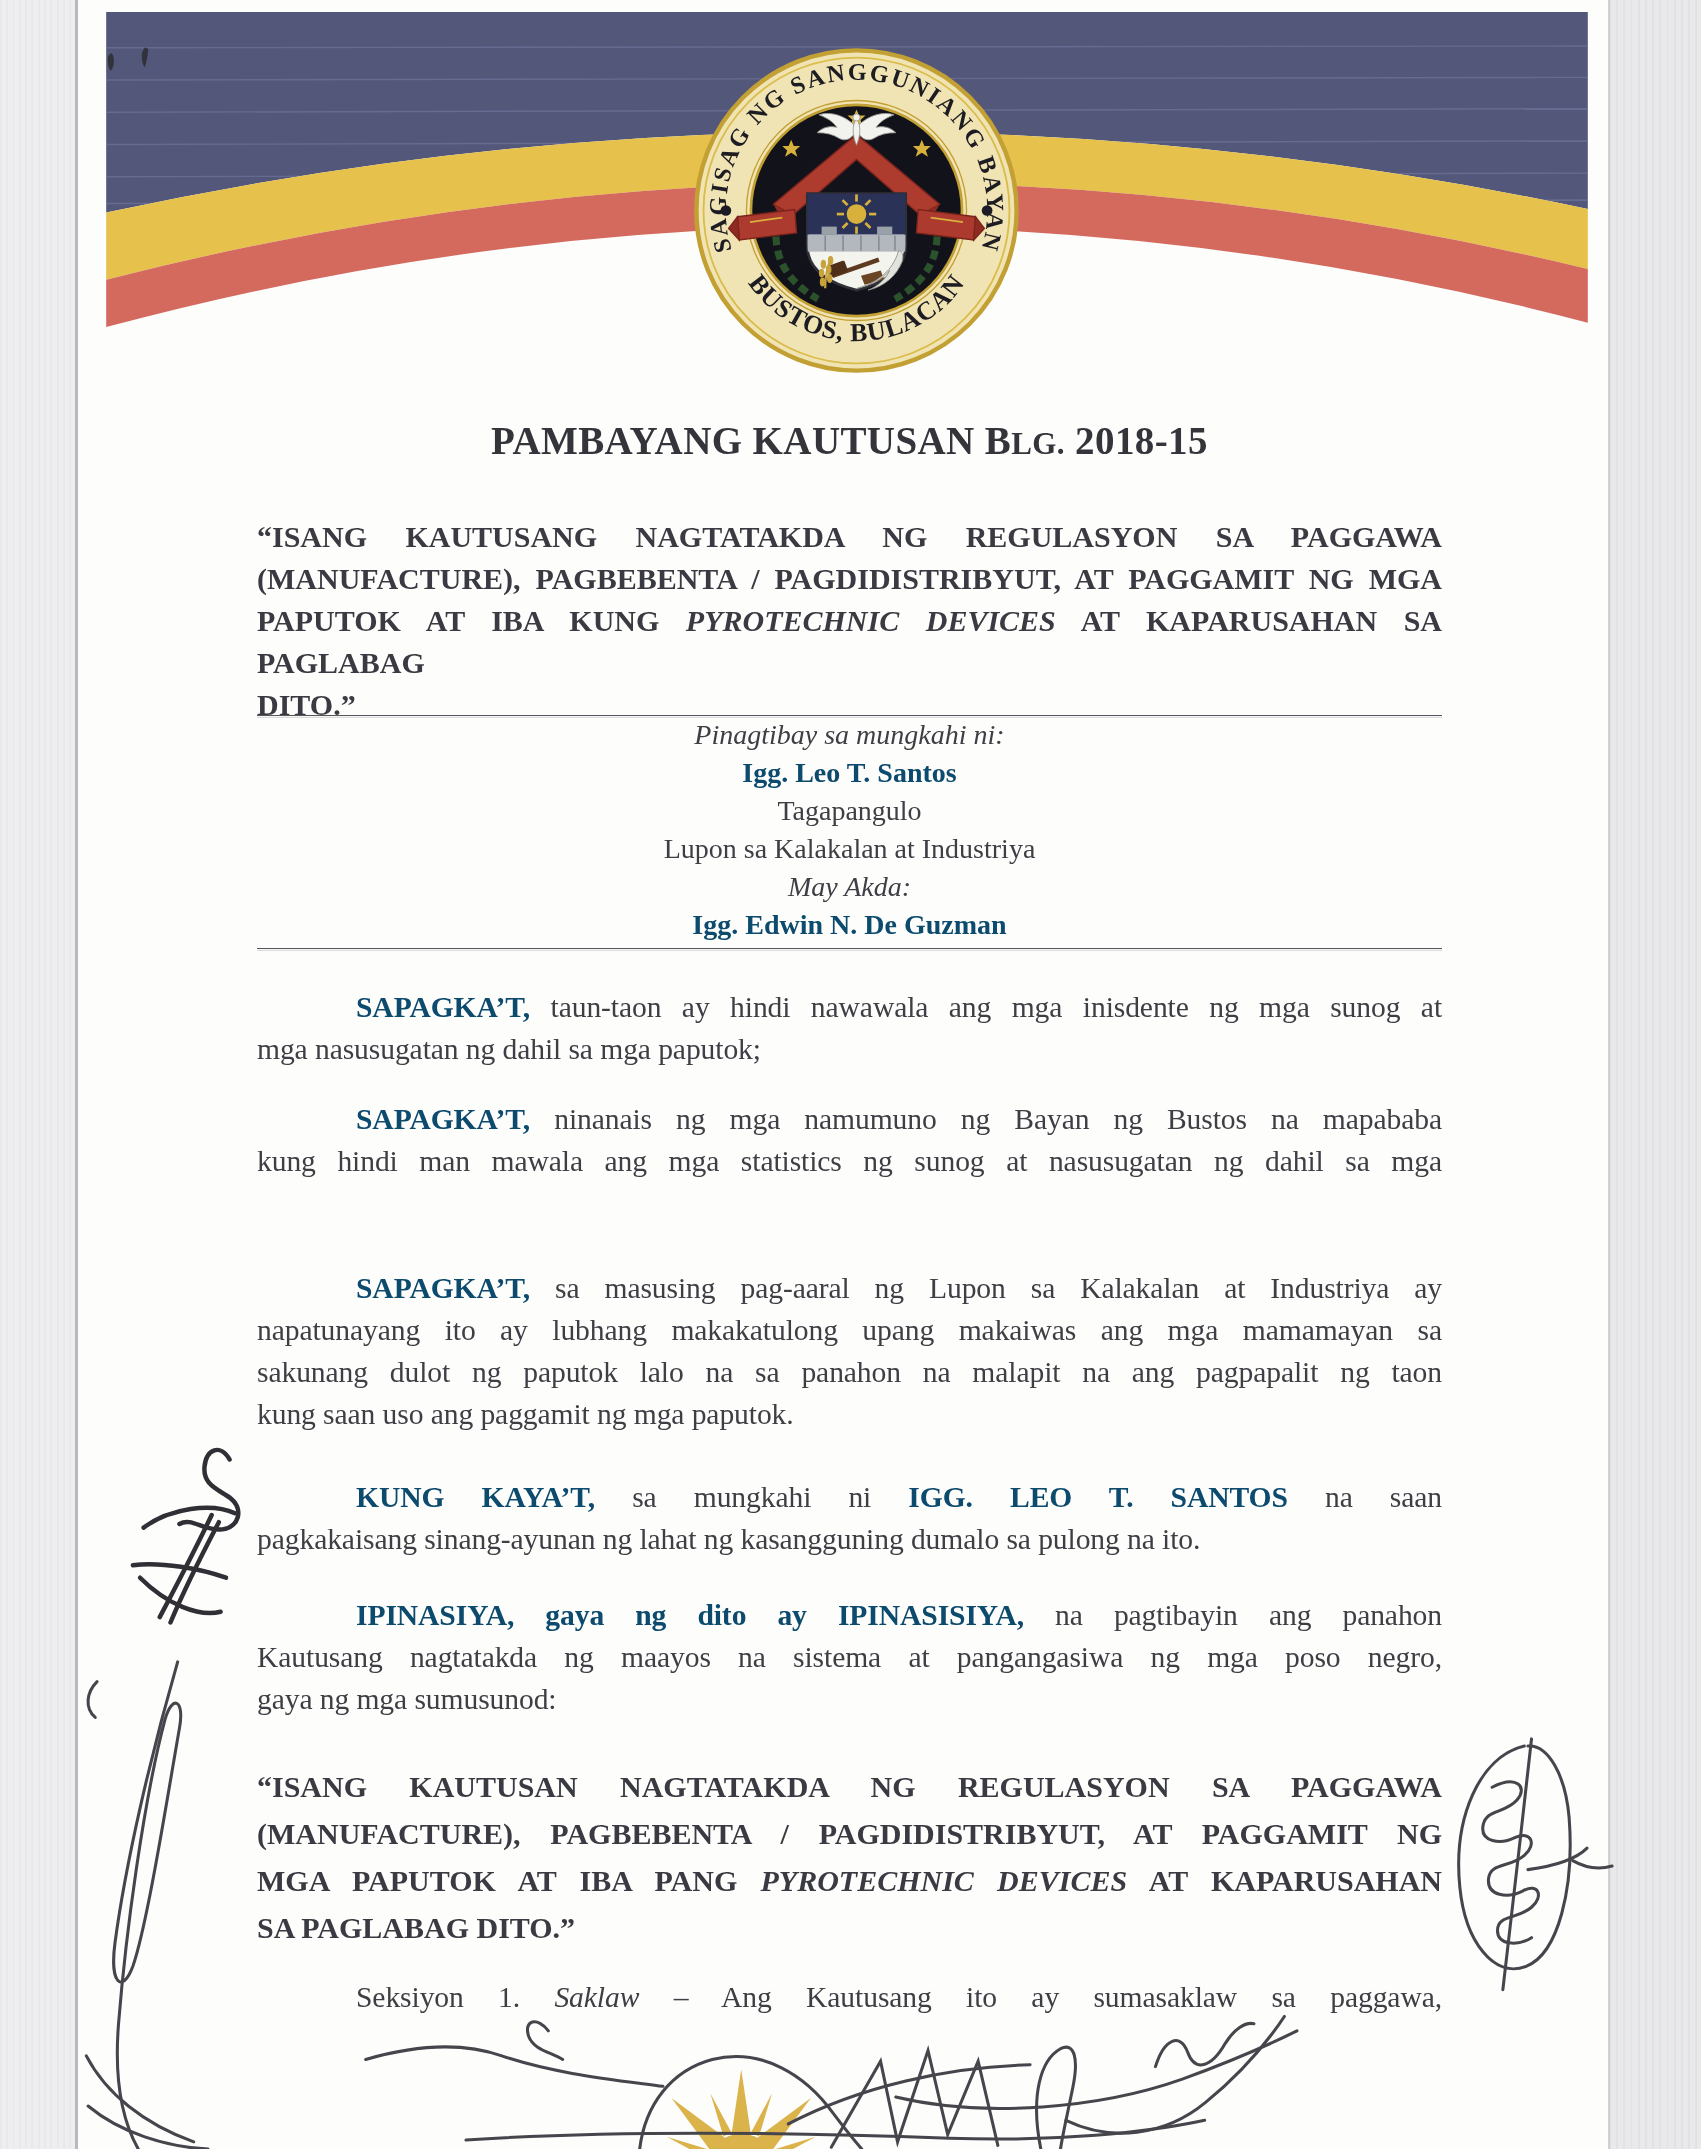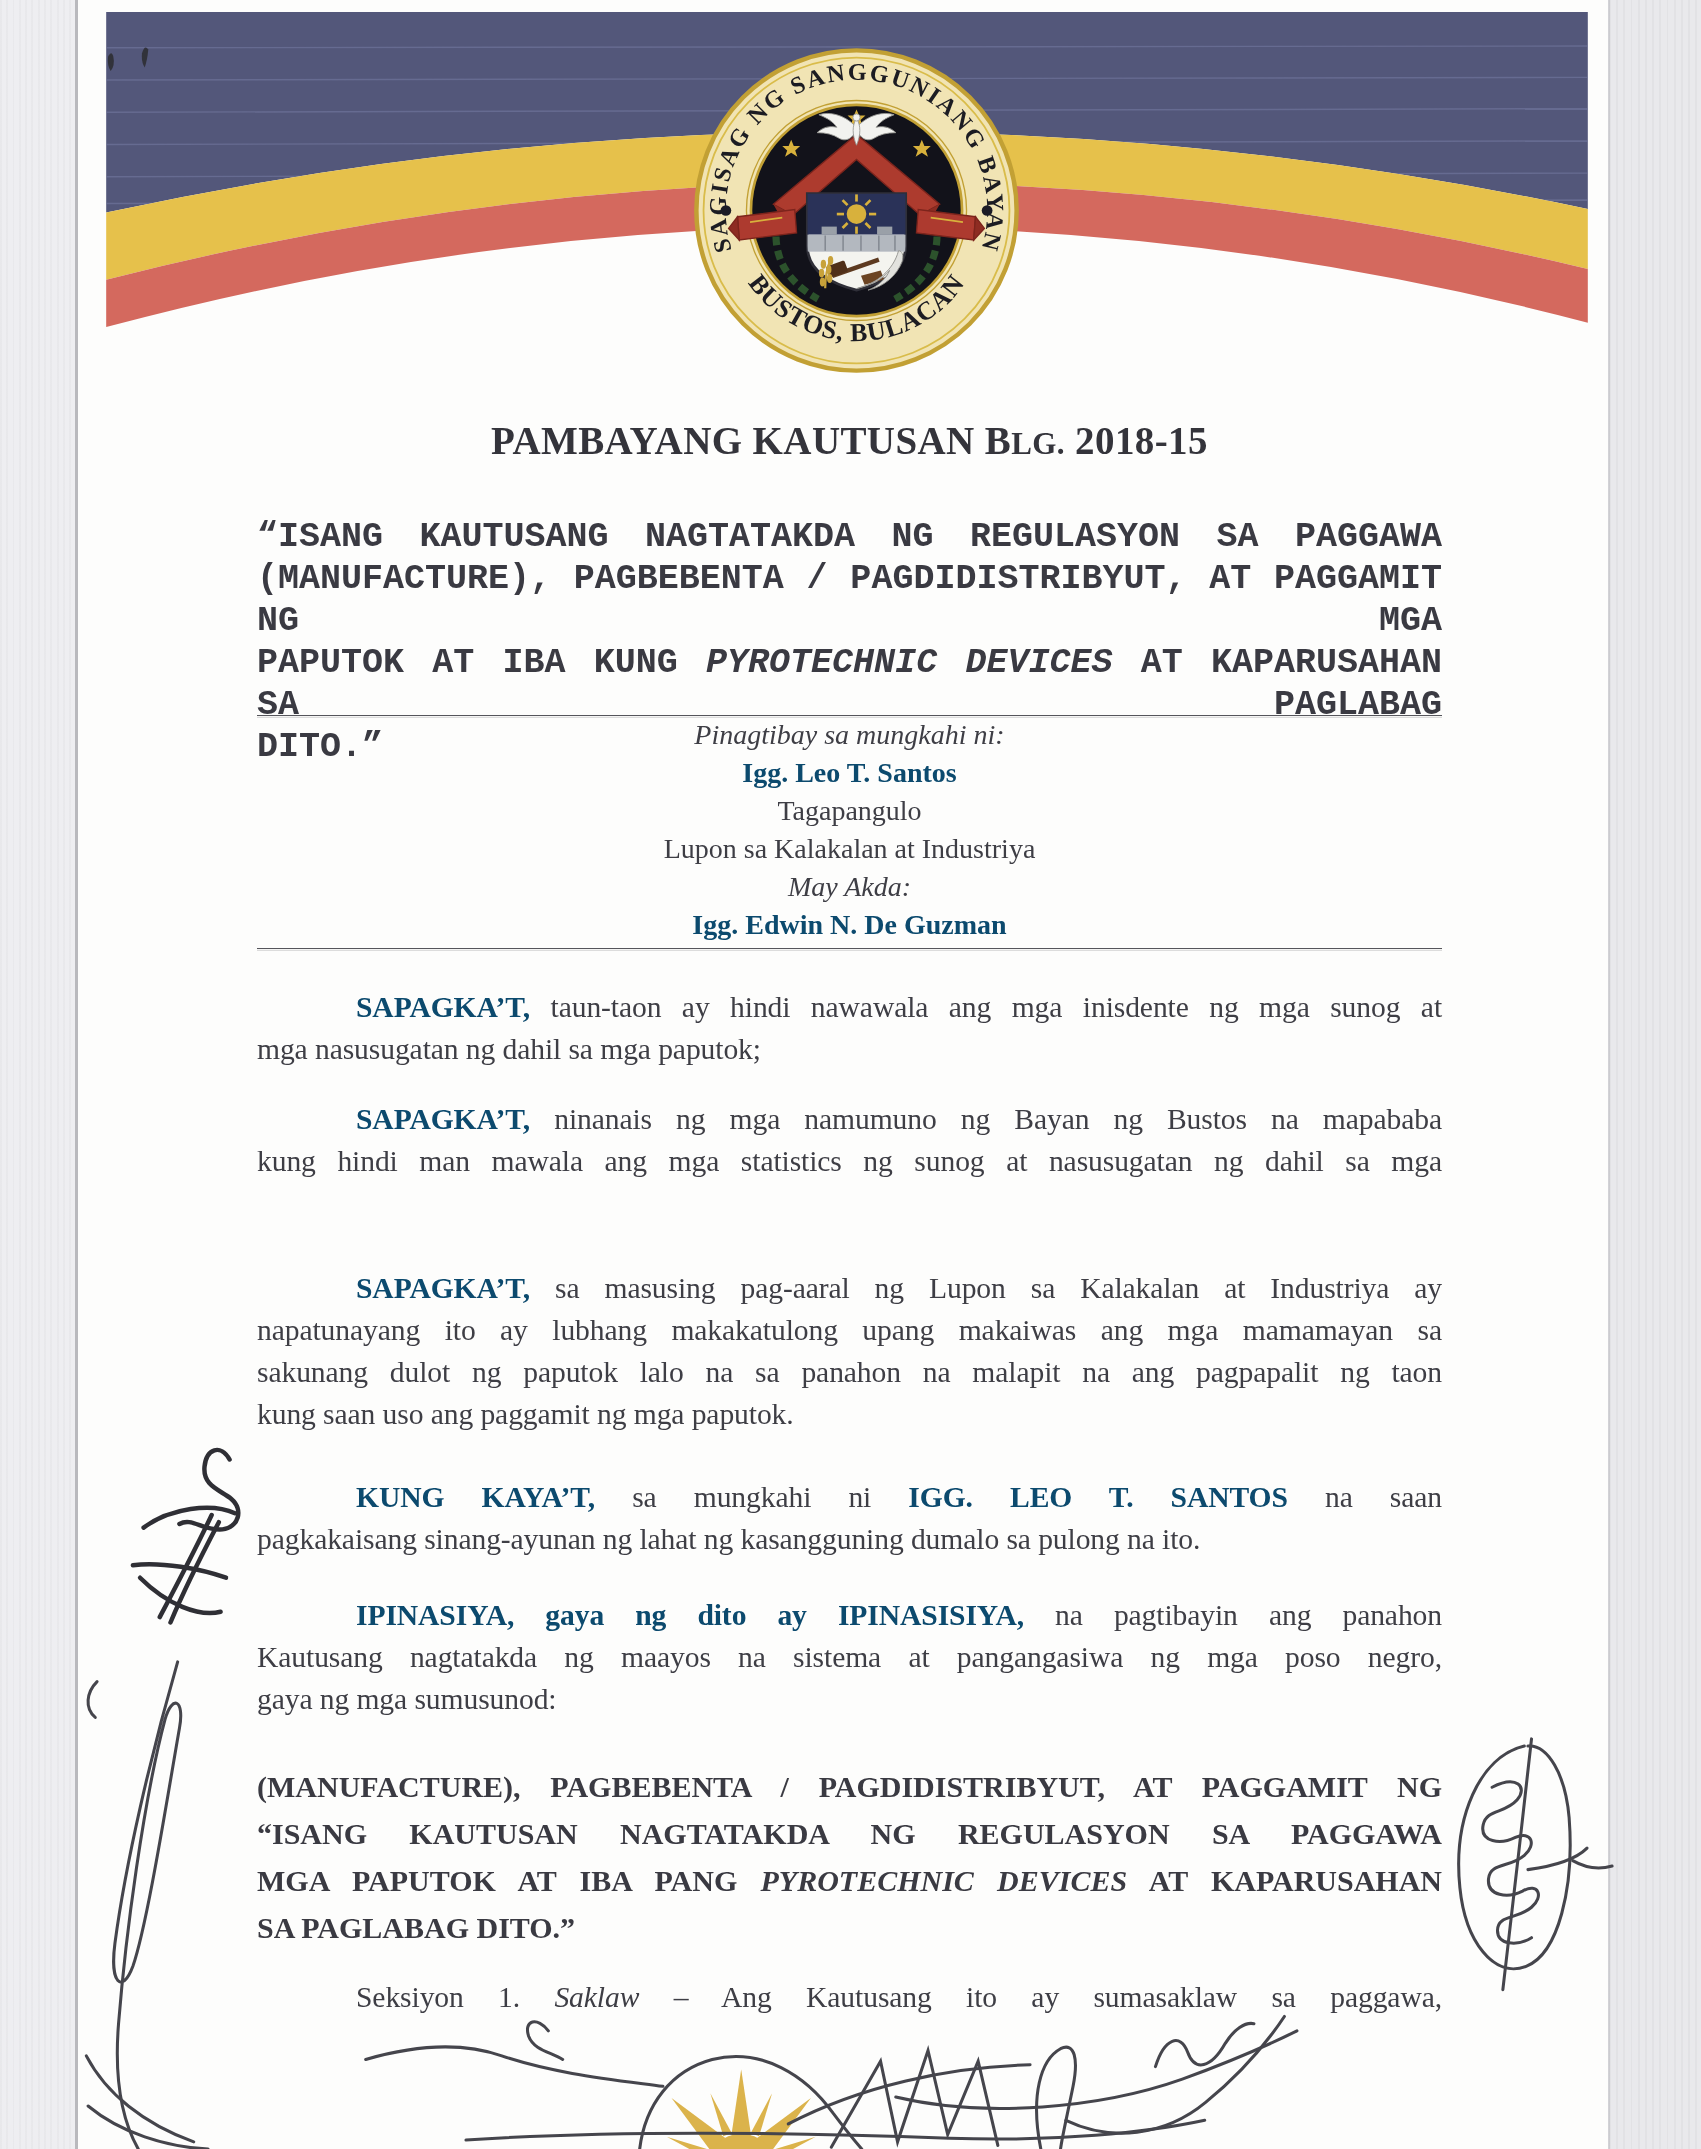--- a/index.html
+++ b/index.html
@@ -17,21 +17,21 @@
     background-image:repeating-linear-gradient(90deg,rgba(0,0,0,.03) 0 1.8px,transparent 1.8px 7.2px);}
   
   .banner{position:absolute;left:106px;top:11.6px;width:1482px;height:376px;z-index:1;}
   .sun{position:absolute;left:631px;top:2060px;width:224px;height:90px;z-index:2;}
   .seal{position:absolute;left:691px;top:45px;width:331px;height:331px;z-index:3;}
   
   .tb{position:absolute;left:257px;width:1185px;z-index:4;}
   .title{top:414px;text-align:center;font-weight:bold;font-size:39px;line-height:54px;
          color:#34343b;letter-spacing:0.4px;}
   .t-sc{font-size:31px;margin-top:32px;}
-  .q1{top:516px;font-size:35px;line-height:42px;font-weight:bold;color:#3a3a42;font-family:Liberation Mono, monospace;}
+  .q1{top:516px;font-size:30px;line-height:42px;font-weight:bold;color:#3a3a42;}
   .q2{top:1763px;font-size:30px;line-height:47px;font-weight:bold;color:#3a3a42;}
   .rule{position:absolute;left:257px;width:1185px;height:0;border-top:1.8px solid #55555b;
         box-shadow:0 1.8px 0 rgba(90,90,95,.25);z-index:4;}
   .r1{top:715px;} .r2{top:948px;}
   .sponsor{top:716px;font-size:28px;line-height:38px;text-align:center;}
   .para{font-size:29.6px;line-height:42px;letter-spacing:-0.1px;}
   .p1{top:986px;} .p2{top:1098px;} .p3{top:1267px;} .p4{top:1476px;} .p5{top:1594px;} .p6{top:1976px;}
   .jline{text-align:justify;text-align-last:justify;}
   .jlast{text-align:left;text-align-last:left;}
   .ind{text-indent:99px;}
@@ -245,22 +245,22 @@
     <div class="jlast"><span>pagkakaisang sinang-ayunan ng lahat ng kasangguning dumalo sa pulong na ito.</span></div>
   </div>
 
   <div class="tb para p5">
     <div class="jline ind"><span class="b">IPINASIYA, gaya ng dito ay IPINASISIYA,</span><span> na pagtibayin ang panahon</span></div>
     <div class="jline"><span>Kautusang nagtatakda ng maayos na sistema at pangangasiwa ng mga poso negro,</span></div>
     <div class="jlast"><span>gaya ng mga sumusunod:</span></div>
   </div>
 
   <div class="tb q2">
+    <div class="jline"><span>“ISANG KAUTUSAN NAGTATAKDA NG REGULASYON SA PAGGAWA</span></div>
     <div class="jline"><span>(MANUFACTURE), PAGBEBENTA / PAGDIDISTRIBYUT, AT PAGGAMIT NG</span></div>
-    <div class="jline"><span>“ISANG KAUTUSAN NAGTATAKDA NG REGULASYON SA PAGGAWA</span></div>
     <div class="jline"><span>MGA PAPUTOK AT IBA PANG </span><span class="bi">PYROTECHNIC DEVICES</span><span> AT KAPARUSAHAN</span></div>
     <div class="jlast"><span>SA PAGLABAG DITO.”</span></div>
   </div>
 
   <div class="tb para p6">
     <div class="jline ind"><span>Seksiyon 1. </span><span class="i">Saklaw</span><span> – Ang Kautusang ito ay sumasaklaw sa paggawa,</span></div>
   </div>
 
   <svg class="sig" viewBox="0 0 1900 2400" xmlns="http://www.w3.org/2000/svg">
 

